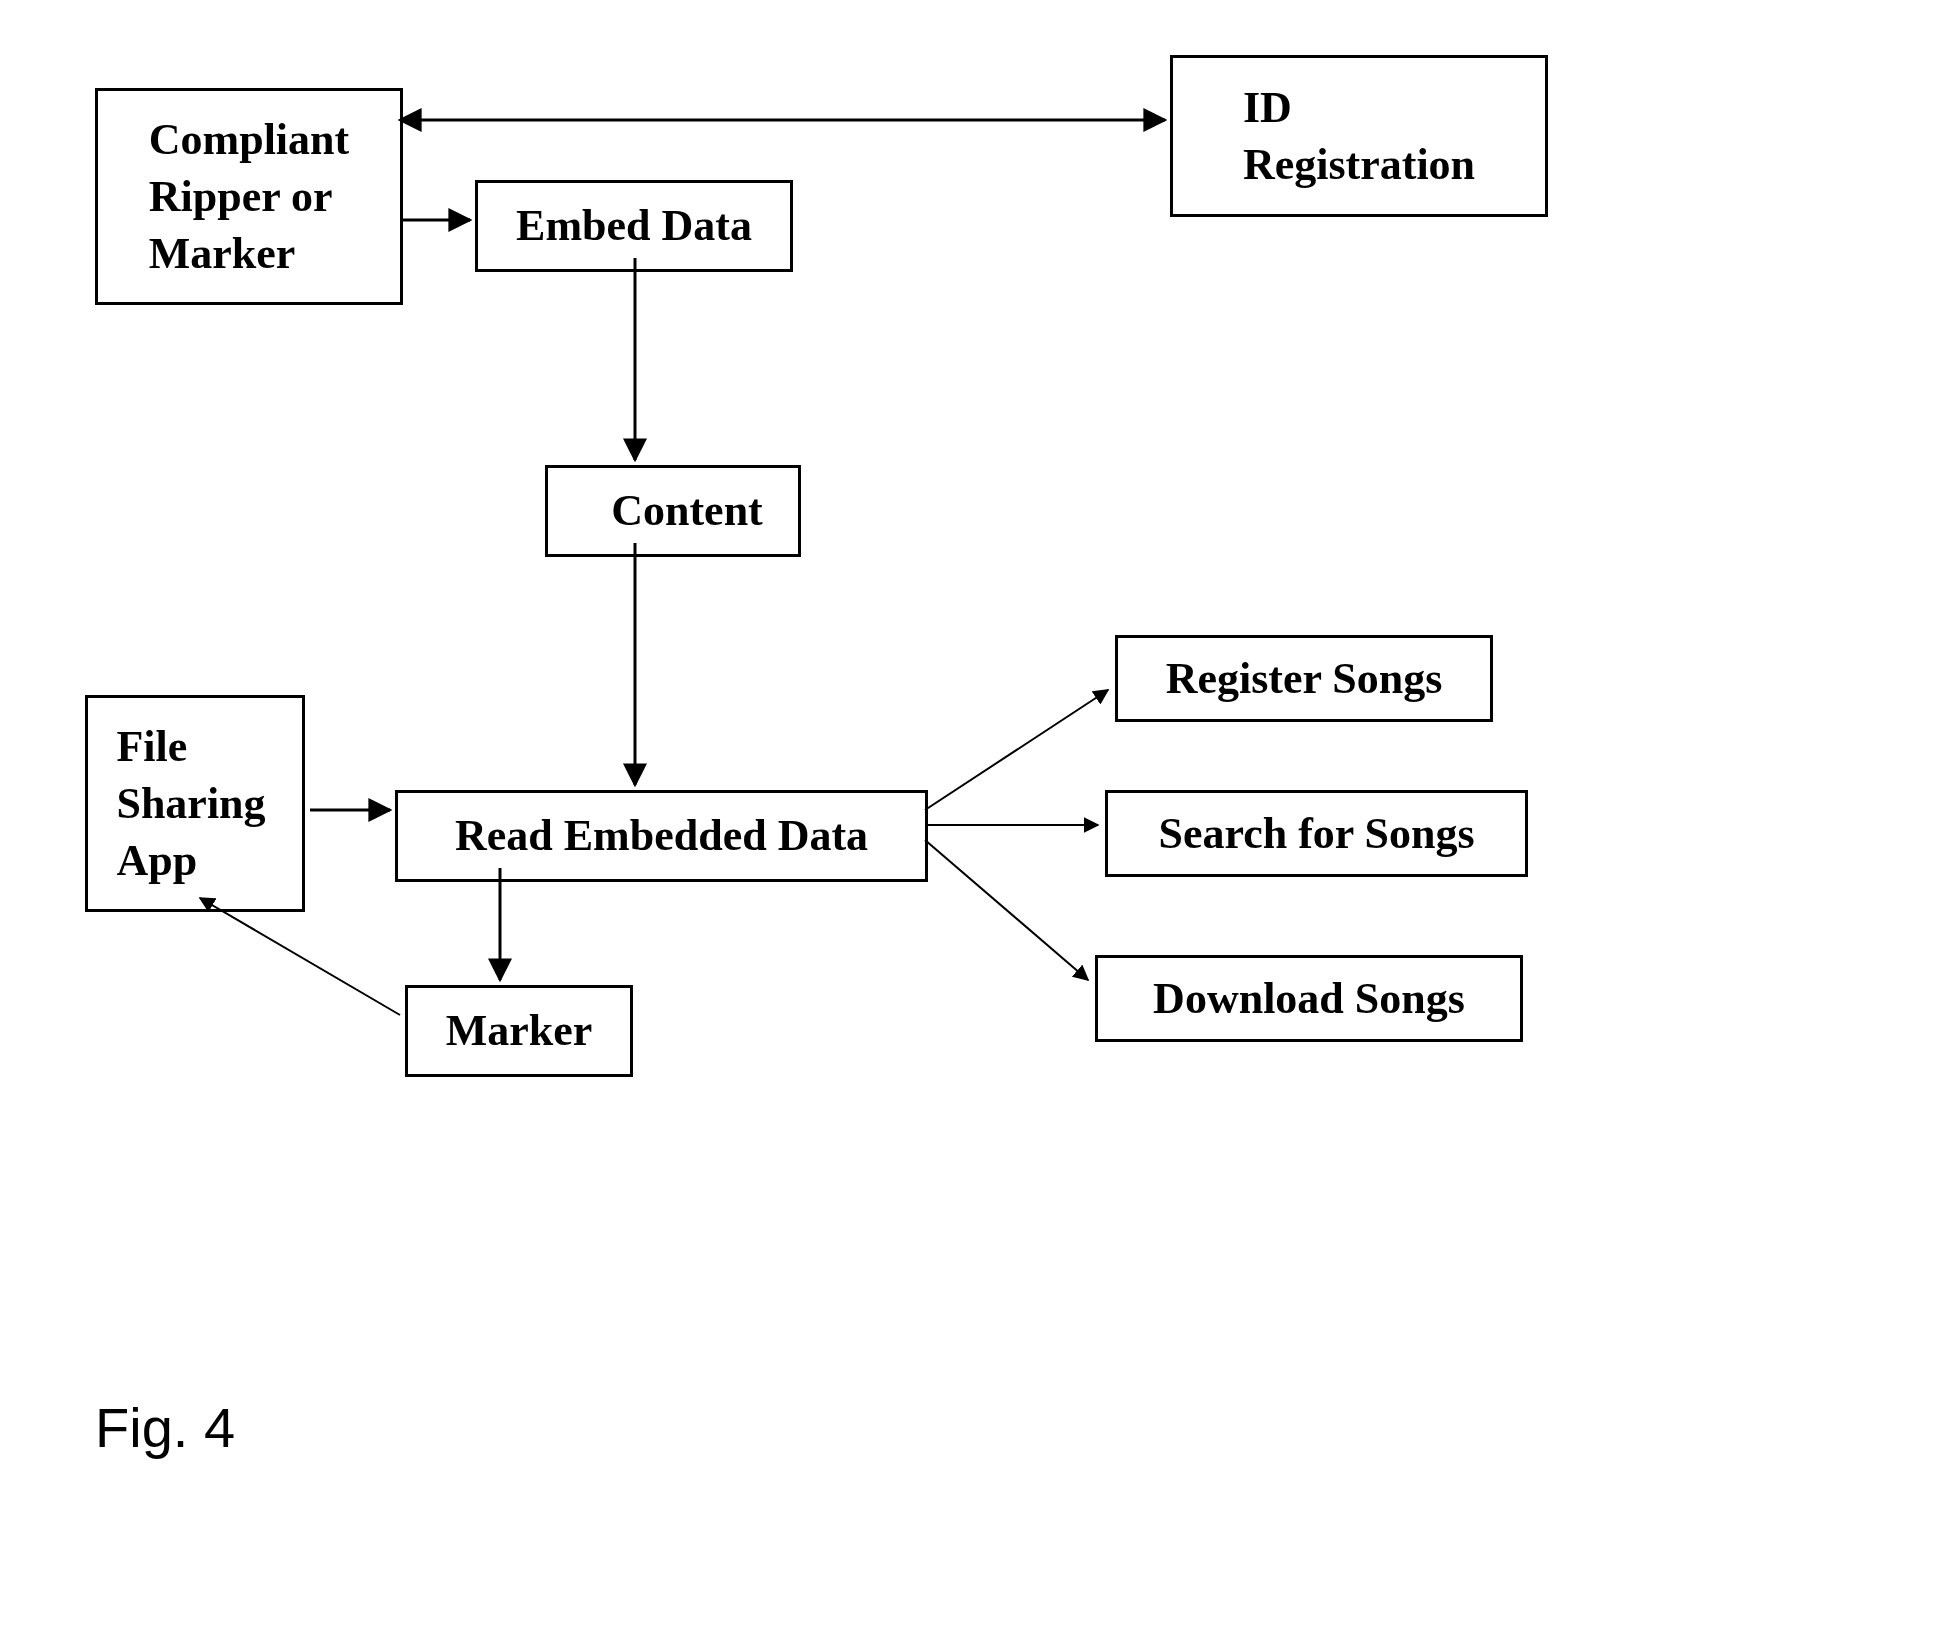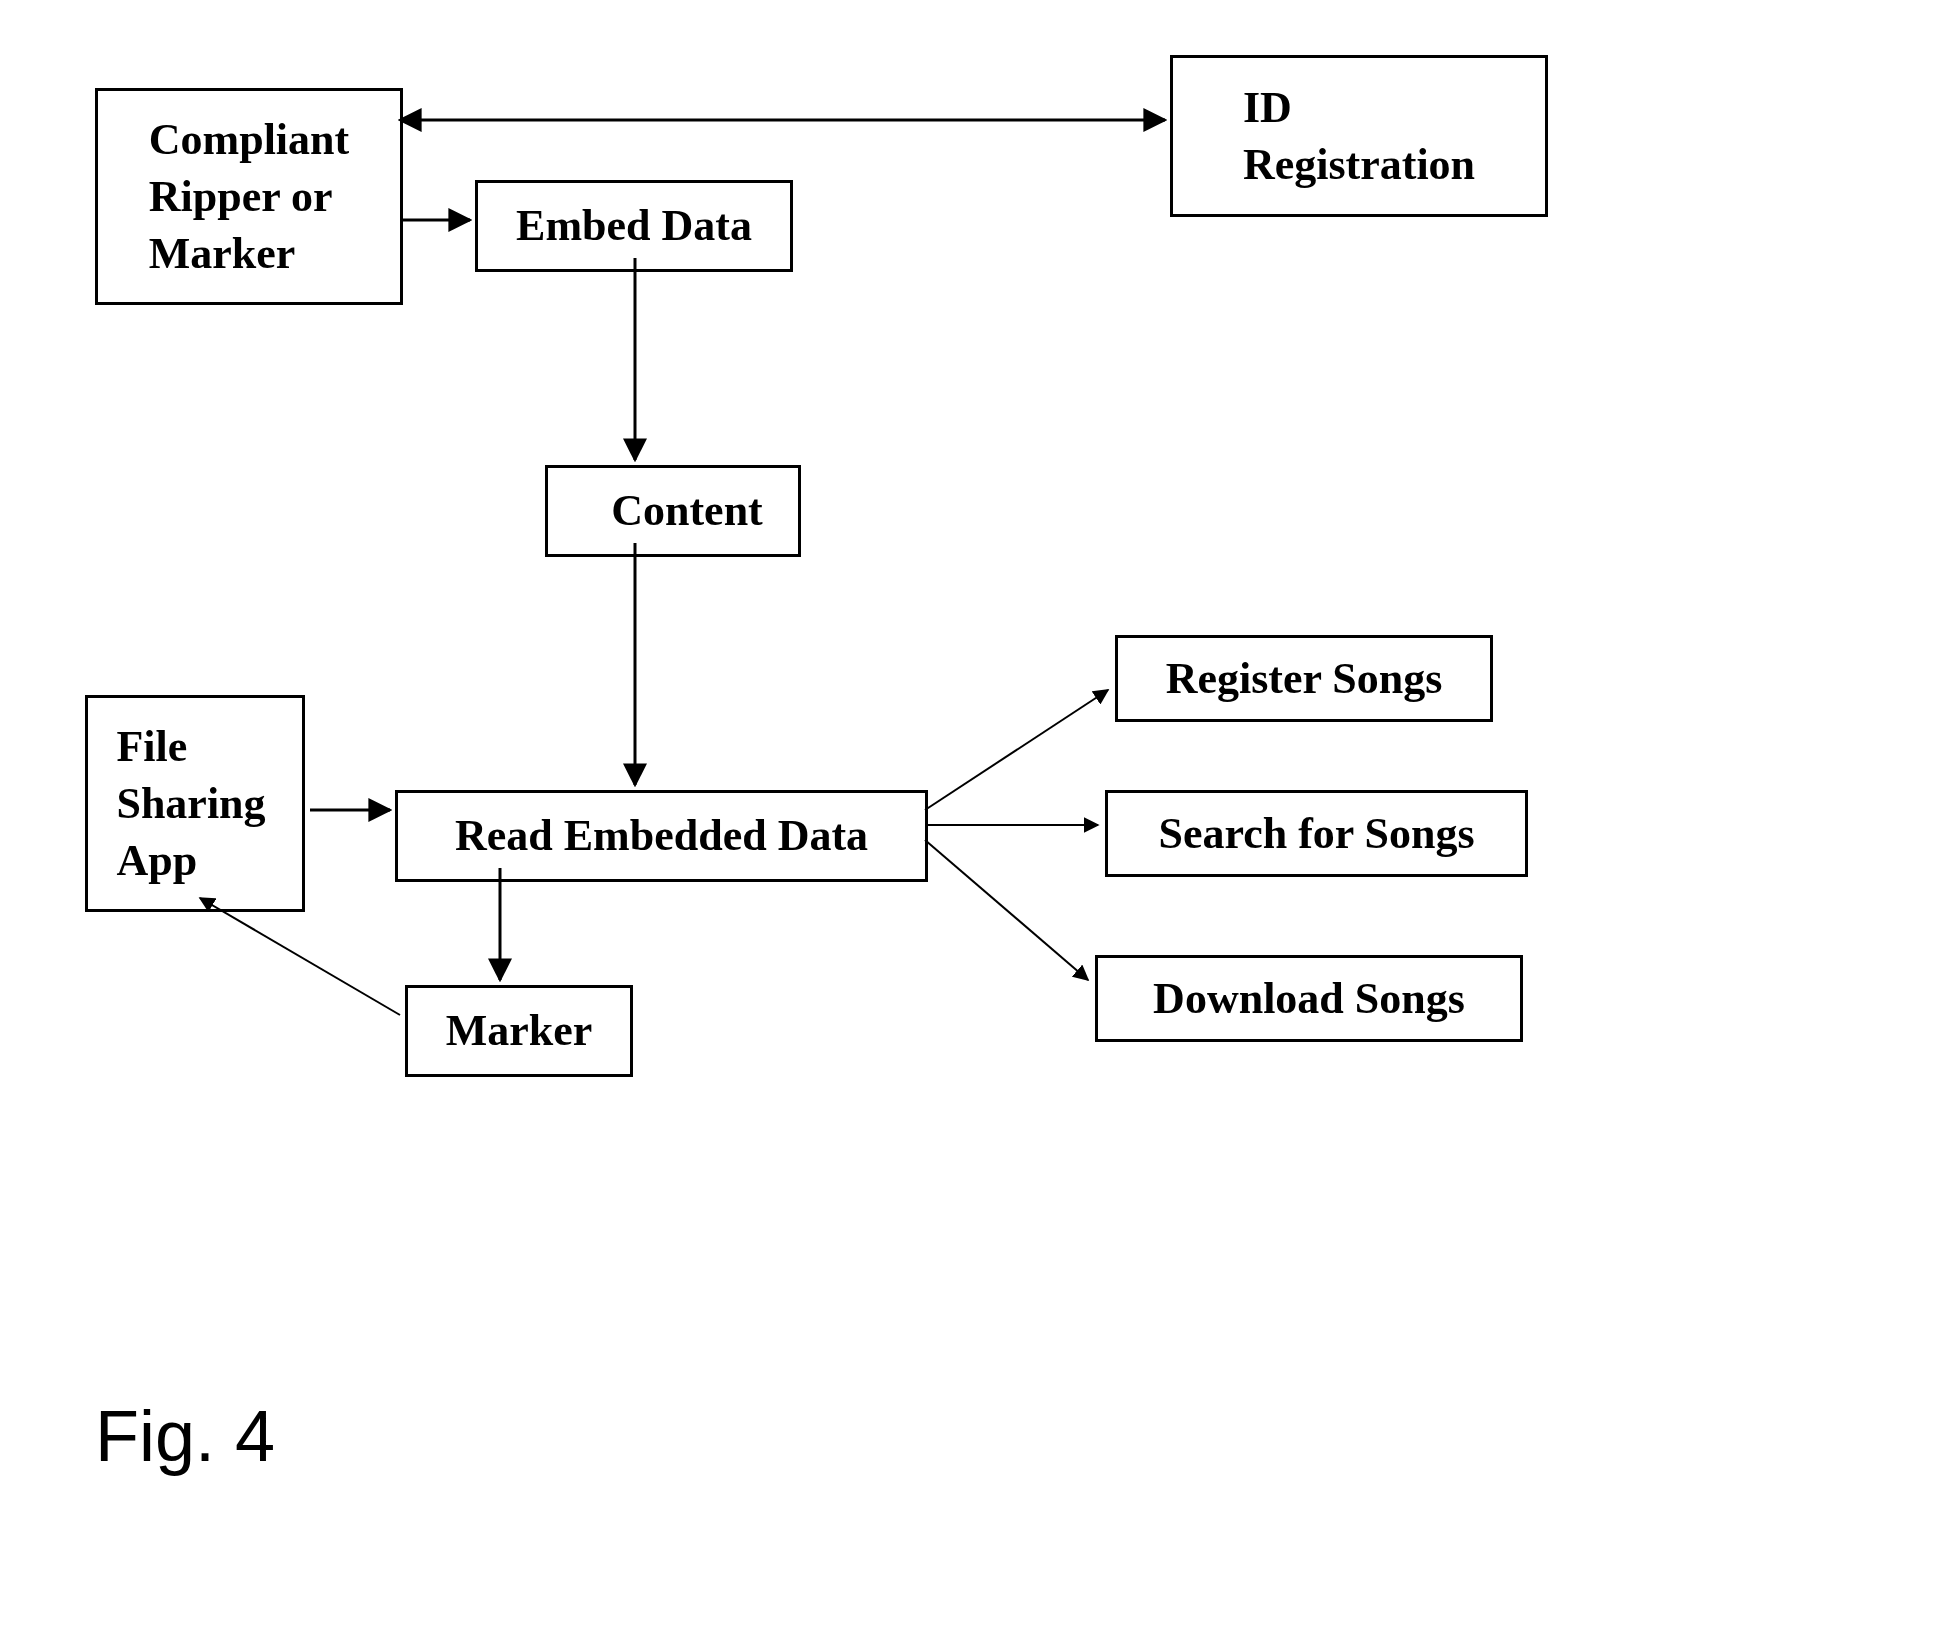--- a/index.html
+++ b/index.html
@@ -31,21 +31,21 @@
       position: absolute;
       top: 0;
       left: 0;
       width: 1937px;
       height: 1649px;
       pointer-events: none;
     }
     .figlabel {
       position: absolute;
       font-family: Arial, Helvetica, sans-serif;
-      font-size: 72px;
+      font-size: 56px;
       font-weight: 400;
     }
   </style>
 </head>
 <body>
 
 <div class="box multiline" style="left:95px; top:88px; width:270px; height:195px; white-space:pre;">
   <span>Compliant
 Ripper or
 Marker</span>

